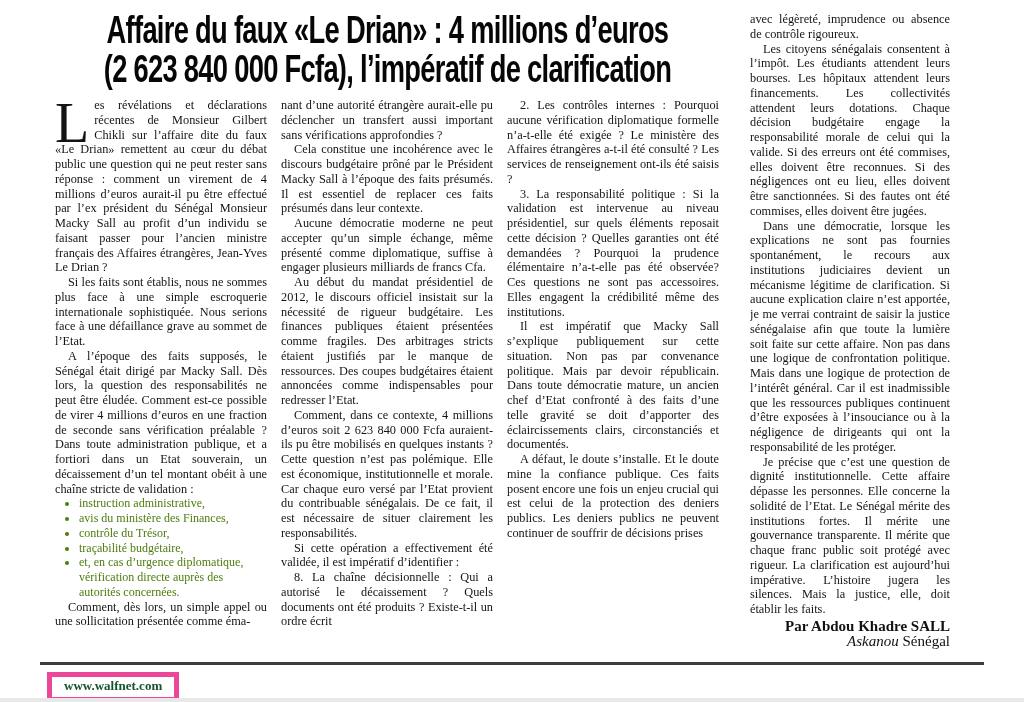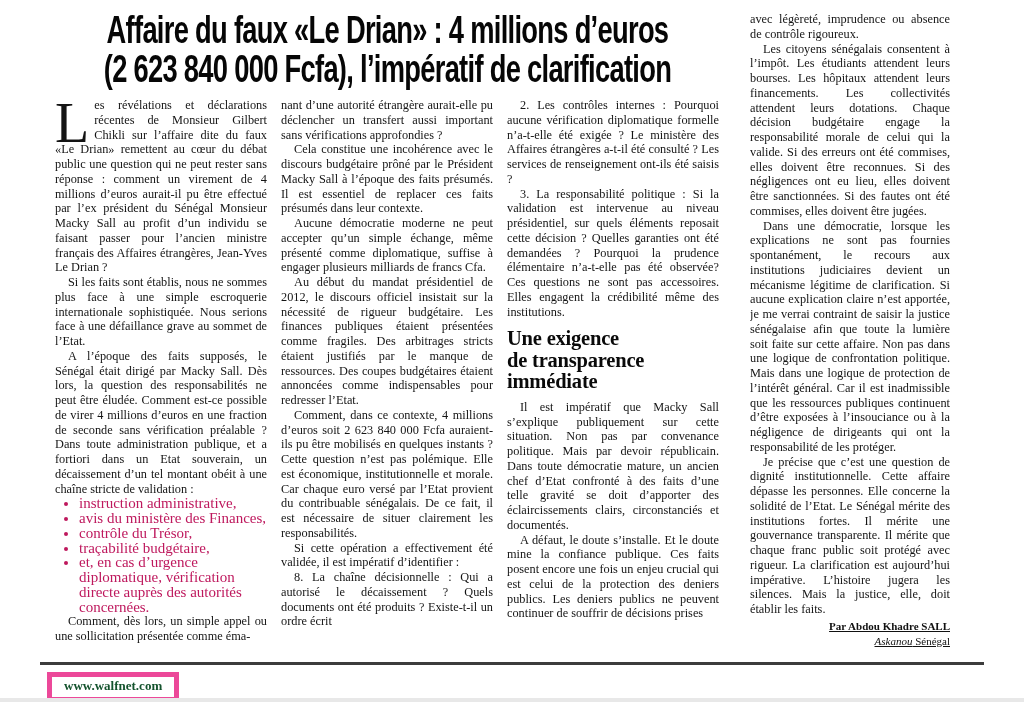--- a/index.html
+++ b/index.html
@@ -44,37 +44,37 @@
   .dropcap {
     float: left;
     font-size: 56px;
     line-height: 46px;
     height: 44px;
     padding: 2px 5px 0 0;
     font-weight: normal;
   }
   .bullets { list-style: disc; padding-left: 24px; margin: 0; }
   .bullets li {
-    font-size: 15px;
+    font-size: 12px;
     line-height: 14.75px;
     text-align: left;
-    color: #be185d;
+    color: #4d7c0f;
   }
   .subhead {
     font-family: "Liberation Serif", serif;
     font-weight: bold;
     font-size: 20.5px;
     line-height: 21.5px;
     letter-spacing: -0.2px;
     color: #0a0a0a;
     white-space: pre-line;
     margin: 9px 0 7px 0;
   }
   .byline { text-align: right; margin-top: 2px; }
-  .byline div { font-size: 11px; line-height: 15px; text-decoration: underline; }
+  .byline div { font-size: 15px; line-height: 15px; }
   .byline .author { font-weight: bold; }
   .footer-rule {
     height: 3px;
     background: #3c3c3c;
     margin: 4px -30px 0 -15px;
   }
   .footer { margin-top: 7px; margin-left: -8px; }
   .site-box {
     display: inline-block;
     border: 5px solid #ec4899;
@@ -113,23 +113,20 @@
             <p class="para indent">Cela constitue une incohérence avec le discours budgétaire prôné par le Président Macky Sall à l’époque des faits présumés. Il est essentiel de replacer ces faits présumés dans leur contexte.</p>
             <p class="para indent">Aucune démocratie moderne ne peut accepter qu’un simple échange, même présenté comme diplomatique, suffise à engager plusieurs milliards de francs Cfa.</p>
             <p class="para indent">Au début du mandat présidentiel de 2012, le discours officiel insistait sur la nécessité de rigueur budgétaire. Les finances publiques étaient présentées comme fragiles. Des arbitrages stricts étaient justifiés par le manque de ressources. Des coupes budgétaires étaient annoncées comme indispensables pour redresser l’Etat.</p>
             <p class="para indent">Comment, dans ce contexte, 4 millions d’euros soit 2 623 840 000 Fcfa auraient-ils pu être mobilisés en quelques instants ? Cette question n’est pas polémique. Elle est économique, institutionnelle et morale. Car chaque euro versé par l’Etat provient du contribuable sénégalais. De ce fait, il est nécessaire de situer clairement les responsabilités.</p>
             <p class="para indent">Si cette opération a effectivement été validée, il est impératif d’identifier :</p>
             <p class="para indent">8. La chaîne décisionnelle : Qui a autorisé le décaissement ? Quels documents ont été produits ? Existe-t-il un ordre écrit</p>
           </div>
         <div class="col">
             <p class="para indent">2. Les contrôles internes : Pourquoi aucune vérification diplomatique formelle n’a-t-elle été exigée ? Le ministère des Affaires étrangères a-t-il été consulté ? Les services de renseignement ont-ils été saisis ?</p>
             <p class="para indent">3. La responsabilité politique : Si la validation est intervenue au niveau présidentiel, sur quels éléments reposait cette décision ? Quelles garanties ont été demandées ? Pourquoi la prudence élémentaire n’a-t-elle pas été observée? Ces questions ne sont pas accessoires. Elles engagent la crédibilité même des institutions.</p>
-            <h2 class="subhead">Une exigence
-de transparence
-immédiate</h2>
             <p class="para indent">Il est impératif que Macky Sall s’explique publiquement sur cette situation. Non pas par convenance politique. Mais par devoir républicain. Dans toute démocratie mature, un ancien chef d’Etat confronté à des faits d’une telle gravité se doit d’apporter des éclaircissements clairs, circonstanciés et documentés.</p>
             <p class="para indent">A défaut, le doute s’installe. Et le doute mine la confiance publique. Ces faits posent encore une fois un enjeu crucial qui est celui de la protection des deniers publics. Les deniers publics ne peuvent continuer de souffrir de décisions prises</p>
           </div>
       </div>
     </div>
     <div class="col4">
         <p class="para">avec légèreté, imprudence ou absence de contrôle rigoureux.</p>
         <p class="para indent">Les citoyens sénégalais consentent à l’impôt. Les étudiants attendent leurs bourses. Les hôpitaux attendent leurs financements. Les collectivités attendent leurs dotations. Chaque décision budgétaire engage la responsabilité morale de celui qui la valide. Si des erreurs ont été commises, elles doivent être reconnues. Si des négligences ont eu lieu, elles doivent être sanctionnées. Si des fautes ont été commises, elles doivent être jugées.</p>
         <p class="para indent">Dans une démocratie, lorsque les explications ne sont pas fournies spontanément, le recours aux institutions judiciaires devient un mécanisme légitime de clarification. Si aucune explication claire n’est apportée, je me verrai contraint de saisir la justice sénégalaise afin que toute la lumière soit faite sur cette affaire. Non pas dans une logique de confrontation politique. Mais dans une logique de protection de l’intérêt général. Car il est inadmissible que les ressources publiques continuent d’être exposées à l’insouciance ou à la négligence de dirigeants qui ont la responsabilité de les protéger.</p>
         <p class="para indent">Je précise que c’est une question de dignité institutionnelle. Cette affaire dépasse les personnes. Elle concerne la solidité de l’Etat. Le Sénégal mérite des institutions fortes. Il mérite une gouvernance transparente. Il mérite que chaque franc public soit protégé avec rigueur. La clarification est aujourd’hui impérative. L’histoire jugera les silences. Mais la justice, elle, doit établir les faits.</p>

